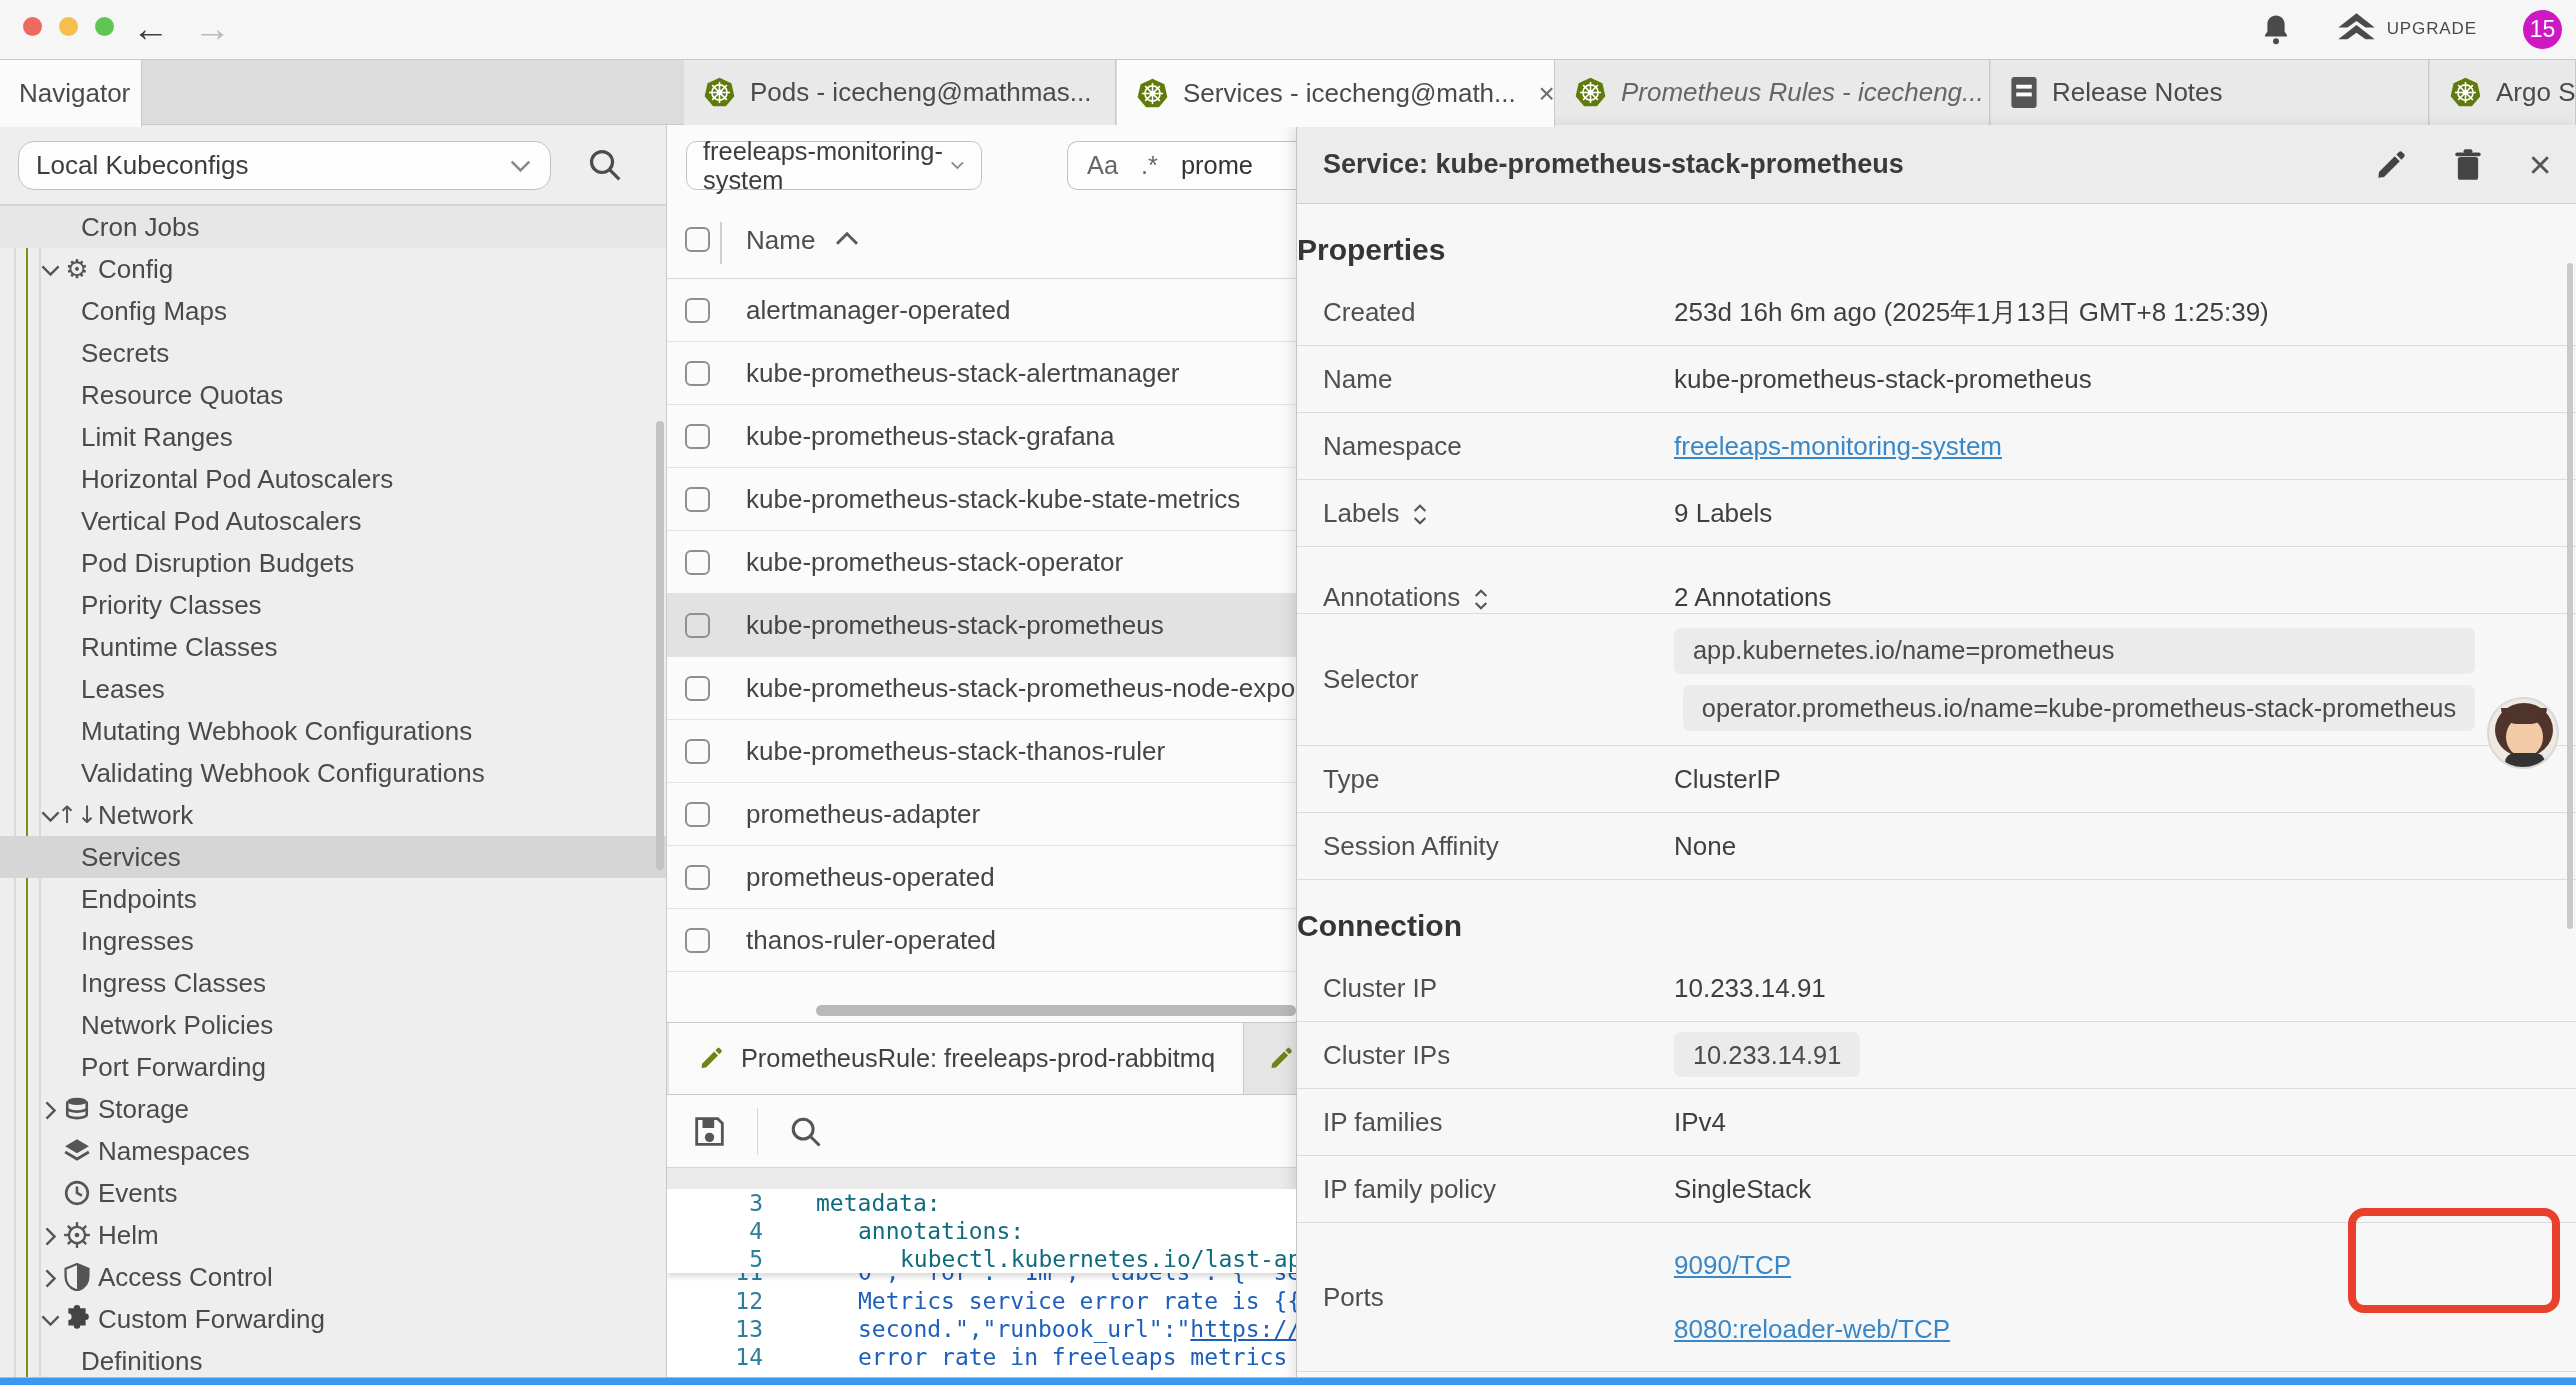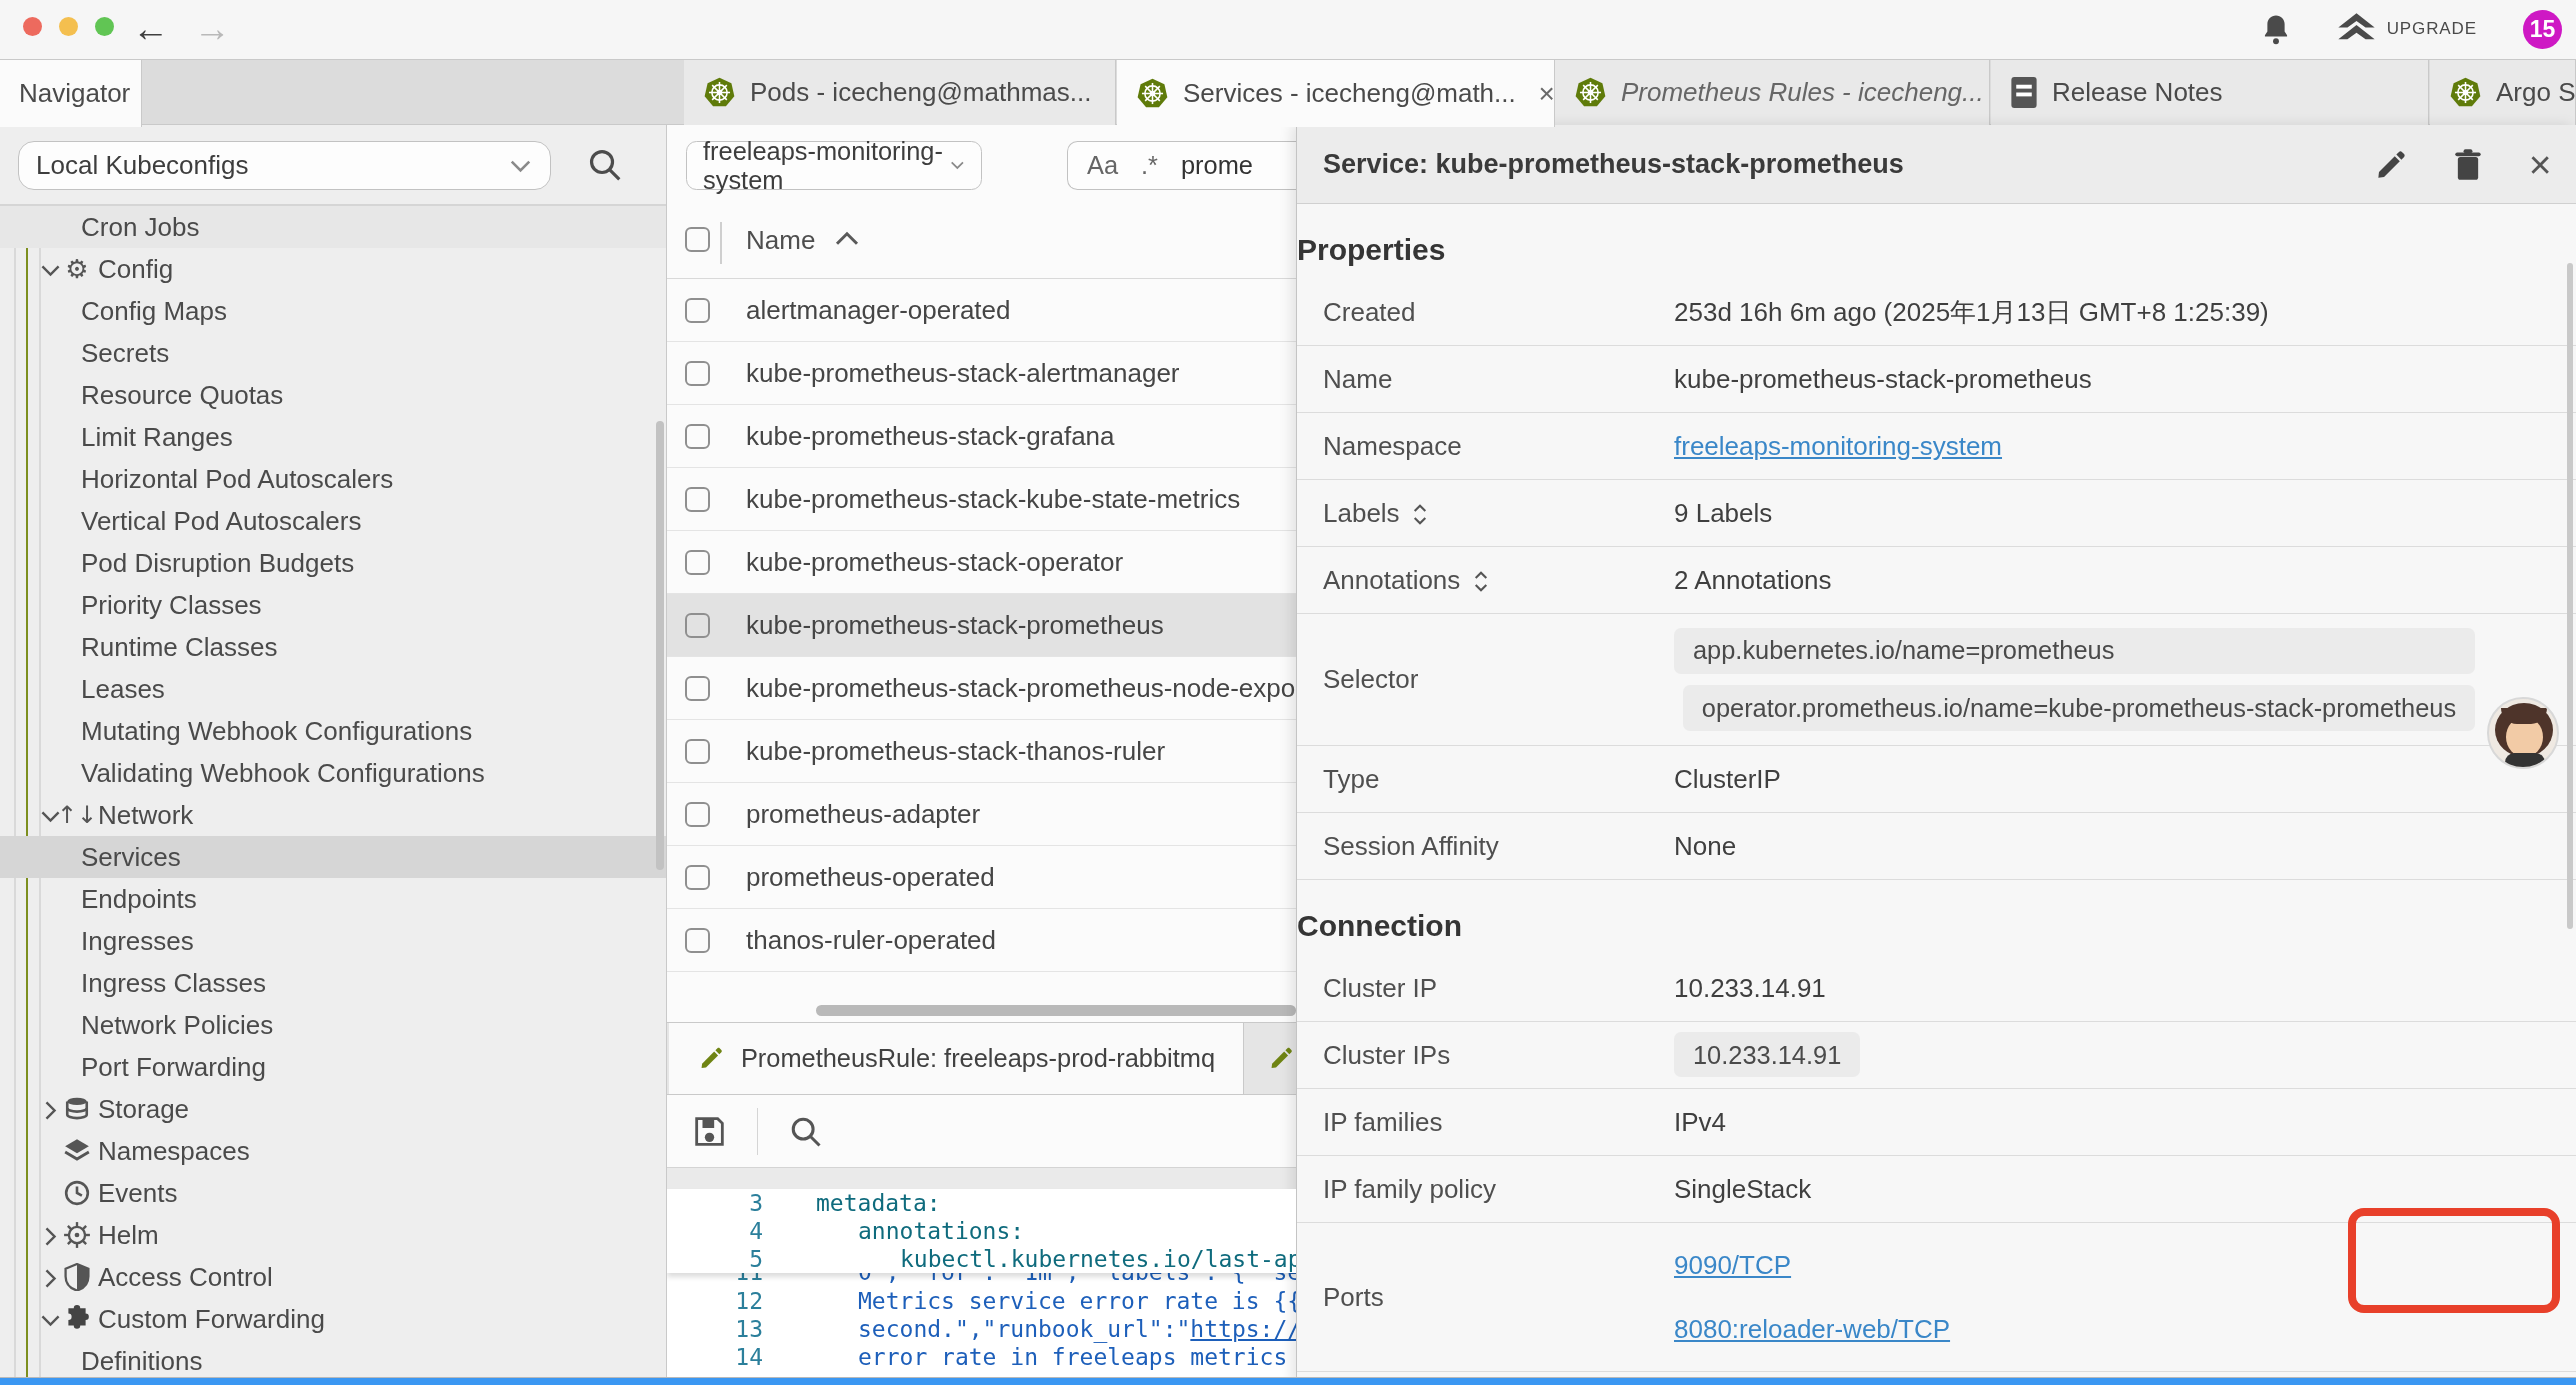--- a/index.html
+++ b/index.html
@@ -14,21 +14,21 @@
   #app{position:relative;width:2576px;height:1385px;background:#fbfbfb;overflow:hidden;
        font-family:"Liberation Sans","DejaVu Sans",sans-serif;color:var(--text);}
   .abs{position:absolute;}
   
   #topbar{left:0;top:0;width:2576px;height:60px;background:var(--chrome);border-bottom:1.8px solid var(--border);}
   .light{width:19px;height:19px;border-radius:50%;top:16.7px;}
   #nav-arrows{left:132px;top:7px;display:flex;gap:24.6px;align-items:center;height:44px;}
   .arrow{font-size:37px;line-height:44px;}
   #topbar-right{right:14px;top:0;height:58px;display:flex;align-items:center;gap:46px;}
   #upgrade{display:flex;align-items:center;gap:11px;font-size:17px;font-weight:500;color:#4a4a4a;letter-spacing:0.9px;}
-  #badge{width:39px;height:39px;border-radius:50%;background:var(--badge);color:#fff;font-size:23px;font-weight:bold;
+  #badge{width:39px;height:39px;border-radius:50%;background:var(--badge);color:#fff;font-size:23px;font-weight:normal;
          display:flex;align-items:center;justify-content:center;}
   
   #tabstrip{left:0;top:60px;width:2576px;height:65px;background:var(--band);border-bottom:1.8px solid var(--border);}
   .tab{position:absolute;top:0;height:65px;display:flex;align-items:center;gap:14px;padding:0 19px;
        background:var(--tab-inactive);border-right:1.8px solid var(--border);font-size:26px;color:#4a4a4a;overflow:hidden;white-space:nowrap;}
   .tab.active{background:var(--tab-active);height:67px;z-index:3;}
   .tab .close{margin-left:8.8px;font-size:28px;color:#6a6a6a;}
   .tab.italic-tab span.lbl{font-style:italic;color:#666;}
   #tab-navigator{left:0;width:142px;background:var(--tab-active);height:67px;border-right:1.8px solid var(--border);z-index:3;}
   
@@ -552,21 +552,21 @@
         <div class="drow" style="height: 67px;">
           <div class="dlabel">
             <span>Labels</span>
             <span><svg class="icon-svg" width="16" height="23" viewBox="0 0 16 26">
                 <polyline points="2,9 8,3 14,9" fill="none" stroke="#555" stroke-width="2.4"></polyline>
                 <polyline points="2,17 8,23 14,17" fill="none" stroke="#555" stroke-width="2.4"></polyline>
               </svg></span>
           </div>
           <div class="dvalue">9 Labels</div>
         </div>
-        <div class="drow" style="height: 67px;">
+        <div class="drow" style="height: 67px; align-items: flex-end;">
           <div class="dlabel">
             <span>Annotations</span>
             <span><svg class="icon-svg" width="16" height="23" viewBox="0 0 16 26">
                 <polyline points="2,9 8,3 14,9" fill="none" stroke="#555" stroke-width="2.4"></polyline>
                 <polyline points="2,17 8,23 14,17" fill="none" stroke="#555" stroke-width="2.4"></polyline>
               </svg></span>
           </div>
           <div class="dvalue">2 Annotations</div>
         </div>
         <div class="drow" style="height: 132px;">

